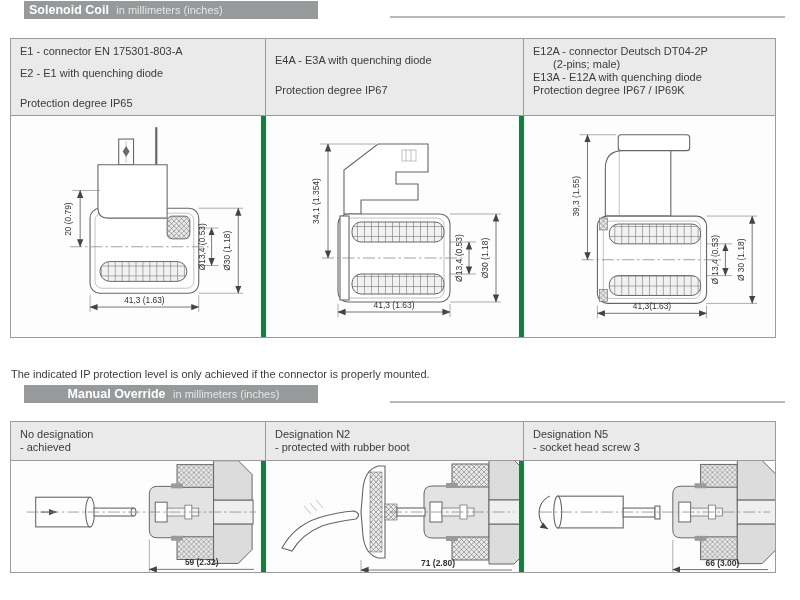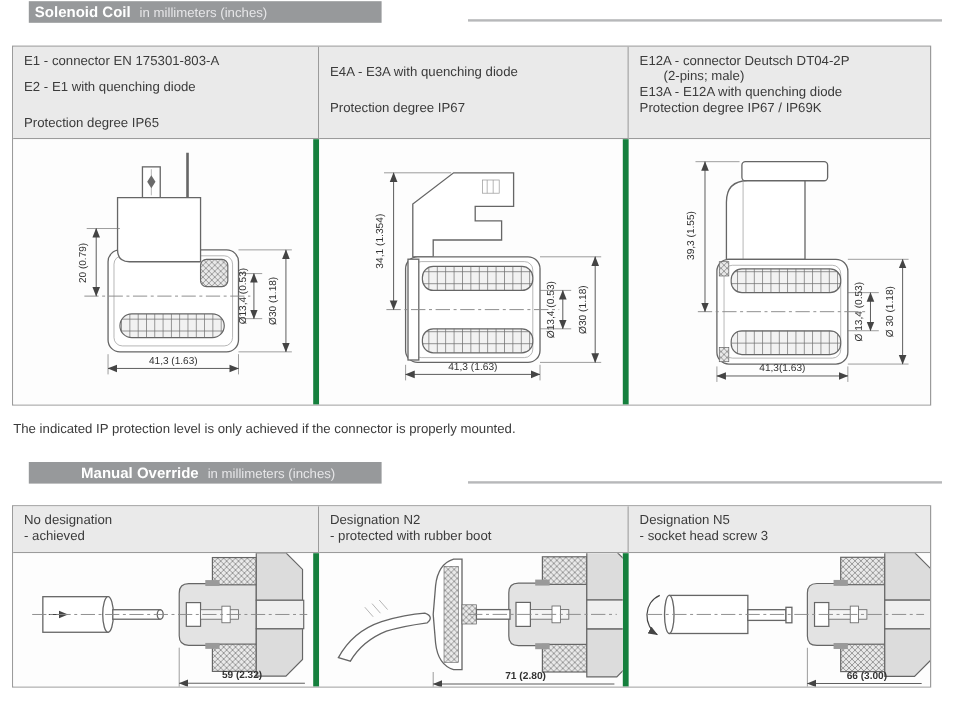--- a/index.html
+++ b/index.html
@@ -32,21 +32,21 @@
   .lastcol{border-right:none !important;}
   .dc{
     background:#fdfdfd;border-right:5px solid #15803d;box-sizing:border-box;
     display:flex;align-items:center;justify-content:center;overflow:hidden;
   }
   .gap1{margin-top:9px;}
   .gap2{margin-top:17px;}
   .gap3{}
   .indent{margin-left:20px;}
   
-  .note{position:absolute;left:11px;top:352px;font-size:11px;color:#3b3b3b;}
+  .note{position:absolute;left:11px;top:368px;font-size:11px;color:#3b3b3b;}
   
   .o{fill:#ffffff;stroke:#666666;stroke-width:1.1;}
   .o2{fill:none;stroke:#999999;stroke-width:.6;}
   .cl{fill:none;stroke:#8a8a8a;stroke-width:.8;stroke-dasharray:12 3 2.5 3;}
   .ext{stroke:#777777;stroke-width:.6;}
   .dln{stroke:#555555;stroke-width:.8;marker-start:url(#ar);marker-end:url(#ar);}
   .dlsL{stroke:#555555;stroke-width:.8;marker-start:url(#ar);}
   .dt{font-family:"Liberation Sans",sans-serif;font-size:8.5px;fill:#333333;}
   .arrln{stroke:#444444;stroke-width:1;fill:none;marker-end:url(#ar);}
 </style>

